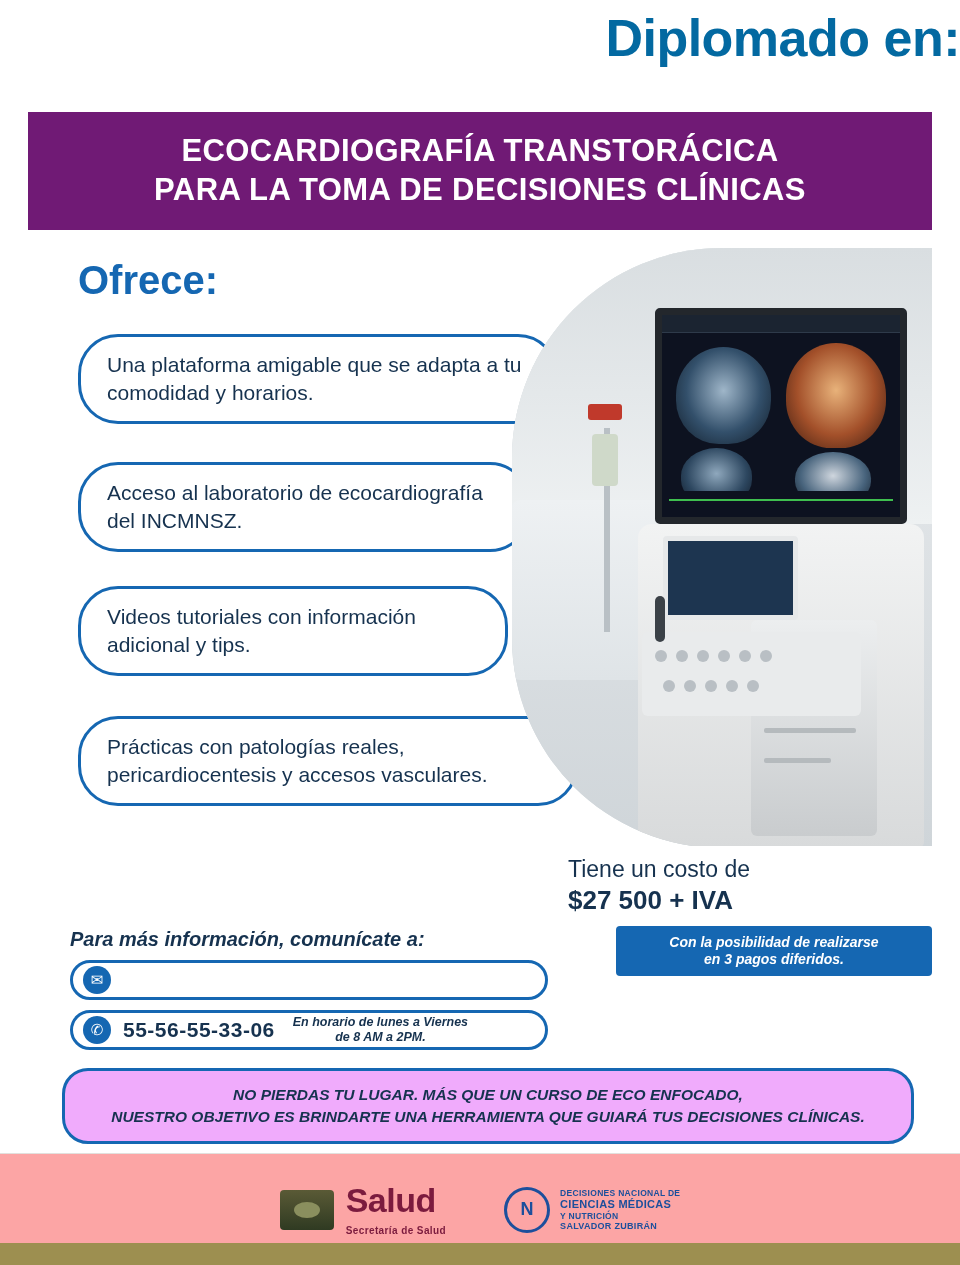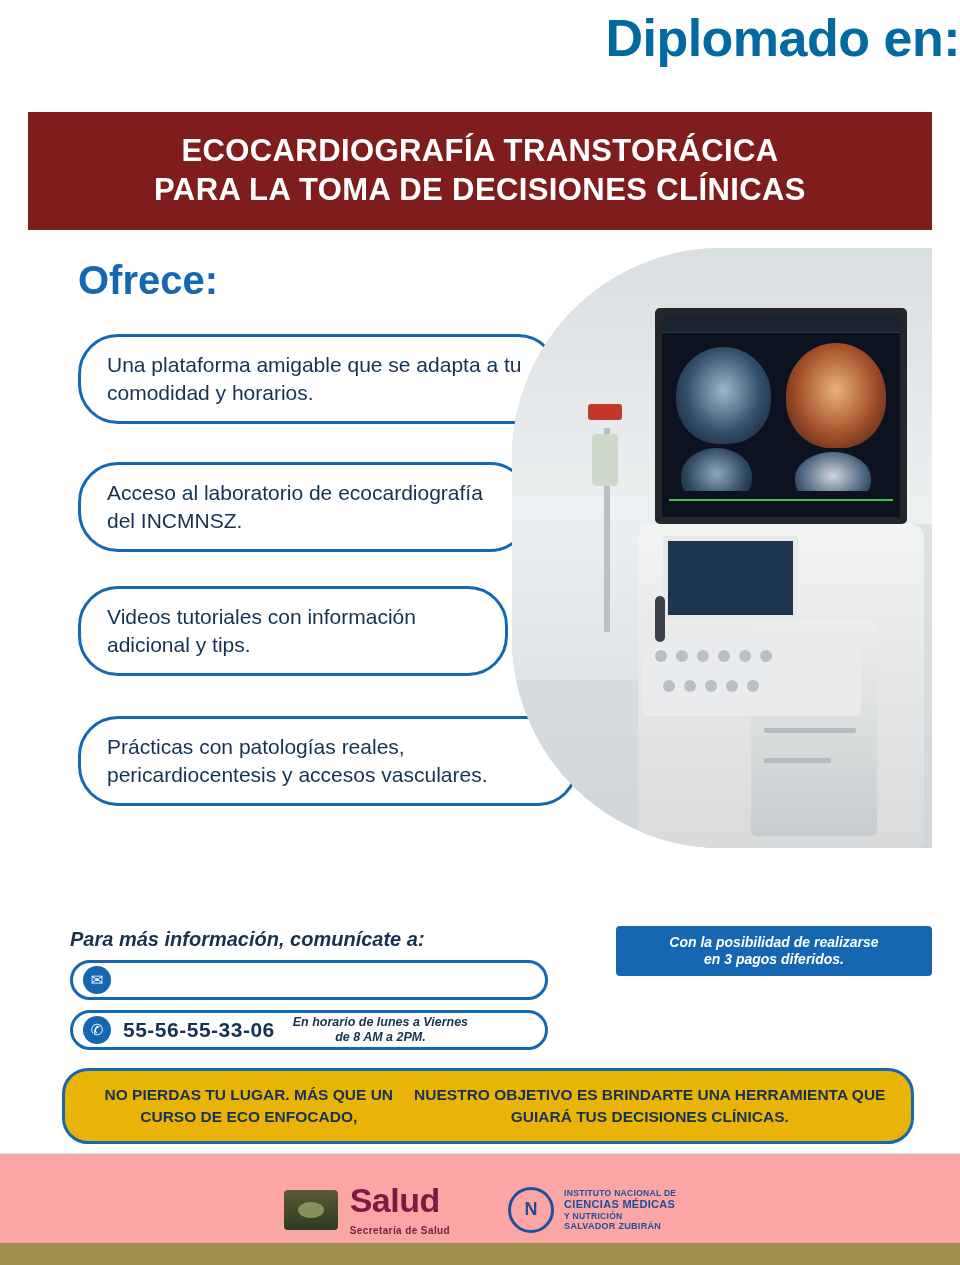--- a/index.html
+++ b/index.html
@@ -14,21 +14,21 @@
 
   
   .title-top {
     position:absolute; left:0; top:8px; width:960px; text-align:right;
     font-size:52px; font-weight:bold; letter-spacing:-0.5px; color:#0369a1;
   }
 
   
   .header-band {
     position:absolute; left:28px; top:112px; width:904px; height:118px;
-    background:#7f1d1d; display:flex; flex-direction:column;
+    background:#701a75; display:flex; flex-direction:column;
     align-items:center; justify-content:center; gap:4px;
   }
   .header-band .line {
     color:#ffffff; font-size:31px; font-weight:600; letter-spacing:0.4px;
     text-align:center; line-height:1.12;
   }
 
   
   .ofrece {
     position:absolute; left:78px; top:258px;
@@ -179,23 +179,23 @@
   .contact-text { font-size:19px; color:#16324f; }
   .phone-text { font-size:21px; font-weight:bold; color:#16324f; letter-spacing:0.5px; }
   .phone-hours {
     font-size:12.5px; font-style:italic; font-weight:bold; color:#16324f;
     line-height:1.2; text-align:center; margin-left:18px;
   }
 
   
   .bottom-msg {
     position:absolute; left:62px; top:1068px; width:852px; height:76px;
-    border:3px solid #1567b2; border-radius:26px; background:#eab308;
-    display:flex; flex-direction:row; align-items:center; justify-content:center;
-    font-size:15.5px; font-weight:bold; color:#16324f;
+    border:3px solid #1567b2; border-radius:26px; background:#f0abfc;
+    display:flex; flex-direction:column; align-items:center; justify-content:center;
+    font-size:15.5px; font-style:italic; font-weight:bold; color:#16324f;
     line-height:1.45; text-align:center; padding:0 22px;
   }
 
   
   .footer {
     position:absolute; left:0; bottom:0; width:960px; height:112px;
     background:#fca5a5; border-top:1px solid #e2e0dd;
     display:flex; align-items:center; justify-content:center; gap:58px;
   }
   .footer-strip { position:absolute; left:0; bottom:0; width:960px; height:22px; background:#9d8f50; }
@@ -276,20 +276,24 @@
       <div class="key" style="left:41%; top:72%;"></div>
       <div class="key" style="left:46%; top:72%;"></div>
       <div class="key" style="left:51%; top:72%;"></div>
       <div class="key" style="left:56%; top:72%;"></div>
       <div class="slot" style="left:60%; top:80%; width:22%; height:5px;"></div>
       <div class="slot" style="left:60%; top:85%; width:16%; height:5px;"></div>
     </div>
   </div>
 
 
+  <div class="costo">
+    <div class="l1">Tiene un costo de</div>
+    <div class="l2">$27 500 + IVA</div>
+  </div>
 
   <div class="costo-note">
     <span>Con la posibilidad de realizarse</span>
     <span>en 3 pagos diferidos.</span>
   </div>
 
   <div class="contact-title">Para más información, comunícate a:</div>
 
   <div class="contact-row row-mail">
     <span class="badge">✉</span>
@@ -313,21 +317,21 @@
     <div class="logo-salud">
       <div class="eagle"></div>
       <div class="salud-text">
         <div class="s1">Salud</div>
         <div class="s2">Secretaría de Salud</div>
       </div>
     </div>
     <div class="logo-inst">
       <div class="inst-seal">N</div>
       <div class="inst-text">
-        <div class="i1">INSTITUTO NACIONAL DE</div>
+        <div class="i1">DECISIONES NACIONAL DE</div>
         <div class="i2">CIENCIAS MÉDICAS</div>
         <div class="i3">Y NUTRICIÓN</div>
         <div class="i4">SALVADOR ZUBIRÁN</div>
       </div>
     </div>
     <div class="footer-strip"></div>
   </div>
 
 </div>
 

